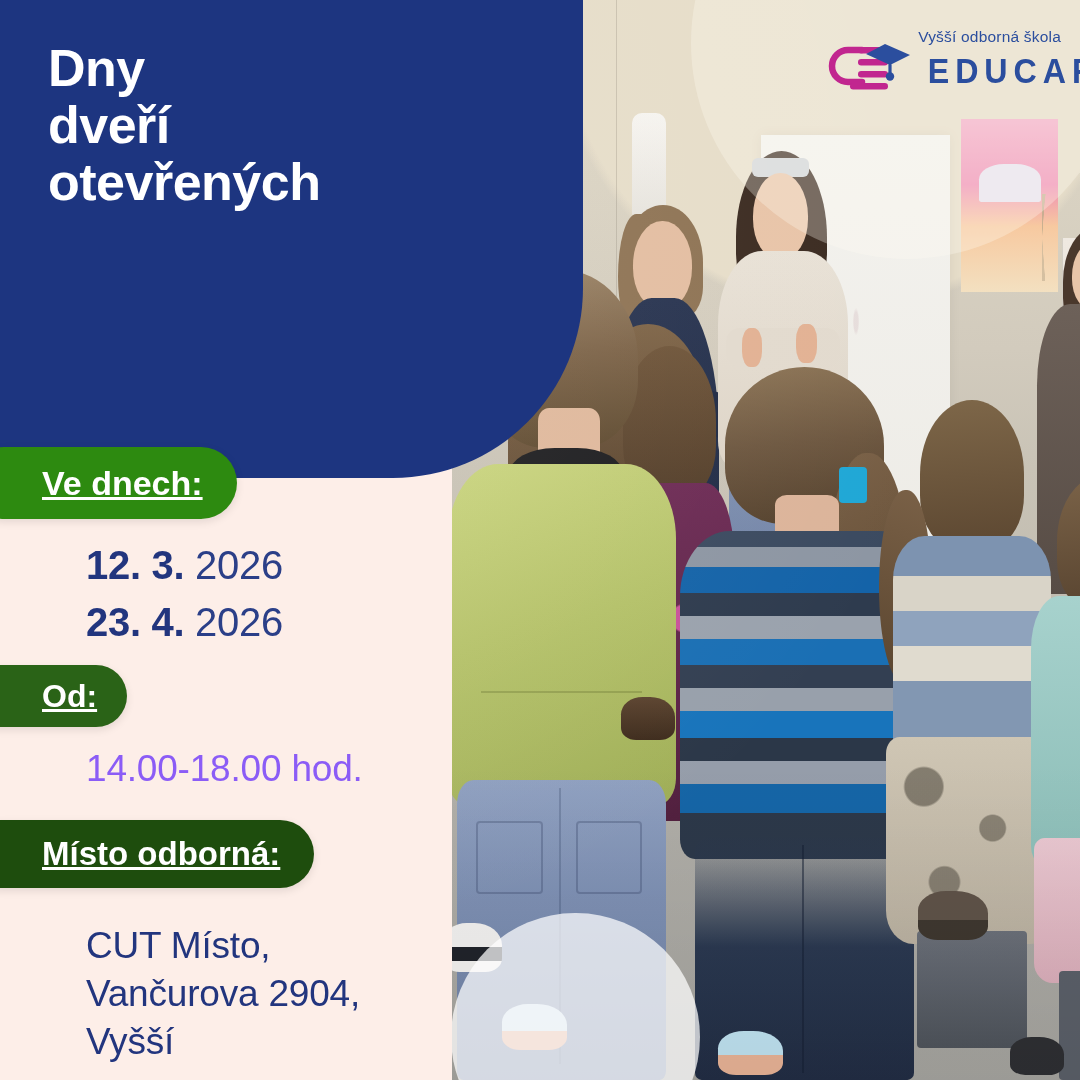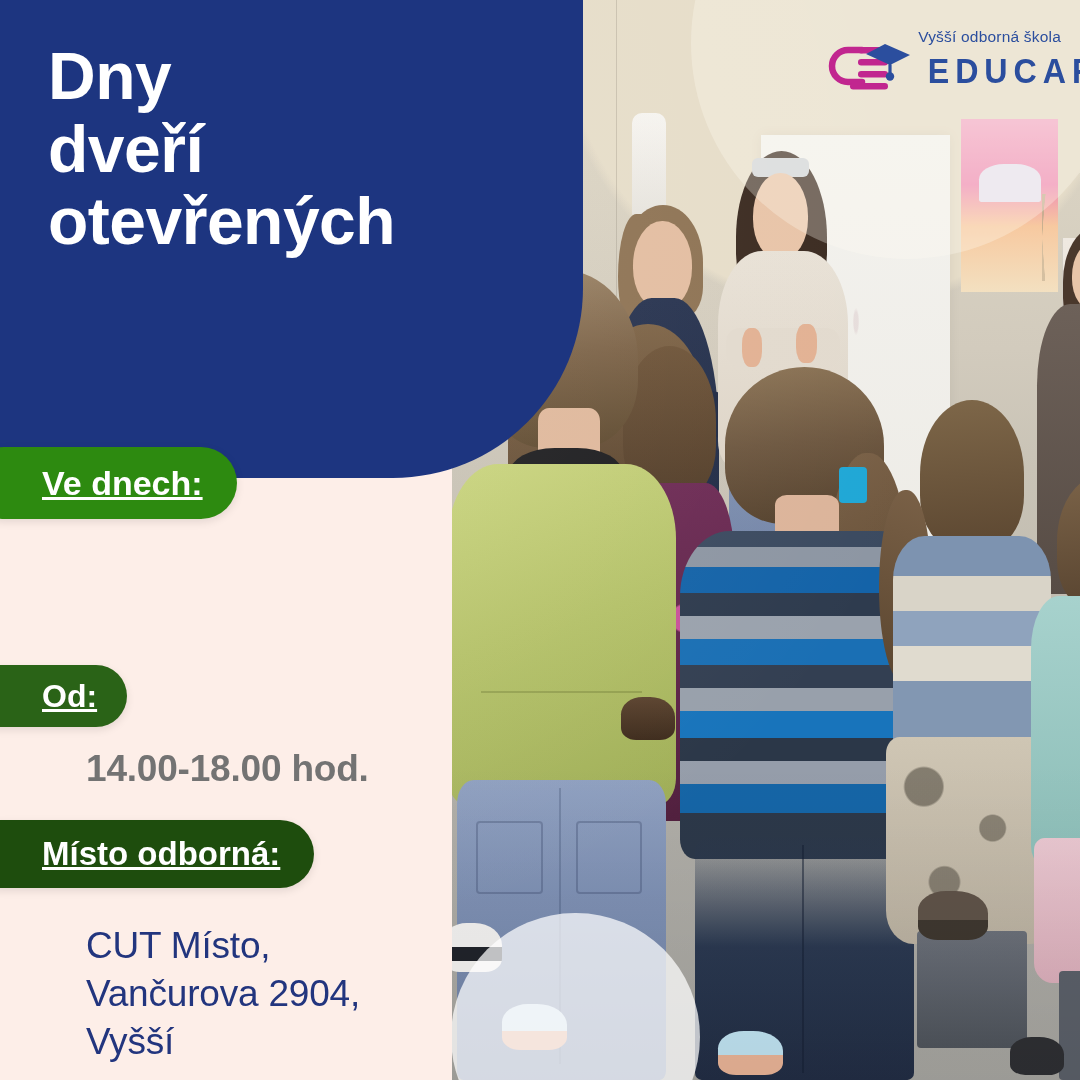--- a/index.html
+++ b/index.html
@@ -233,21 +233,21 @@
   
   .blue{
     position:absolute;left:0;top:0;width:583px;height:478px;
     background:#1d3580;
     border-bottom-right-radius:190px;
   }
 
   .title{
     position:absolute;left:48px;top:40px;width:480px;
     color:#ffffff;
-    font-size:66px;line-height:1.10;font-weight:700;
+    font-size:52px;line-height:1.10;font-weight:700;
     letter-spacing:-0.5px;
   }
   .subtitle{
     position:absolute;left:48px;top:292px;width:500px;
     color:#f2f4fa;
     font-size:38px;line-height:1.28;font-weight:400;
     letter-spacing:-0.2px;
   }
 
   
@@ -283,21 +283,21 @@
   .dates{
     position:absolute;left:86px;top:537px;
     color:#22357e;font-size:40px;line-height:1.42;
     letter-spacing:-0.3px;
   }
   .dates b{font-weight:700;}
   .dates i{font-style:normal;font-weight:400;color:#2b3f88;}
 
   .time{
     position:absolute;left:86px;top:748px;
-    color:#737373;font-size:37px;font-weight:700;letter-spacing:-0.2px;
+    color:#8b5cf6;font-size:37px;font-weight:400;letter-spacing:-0.2px;
   }
   .place{
     position:absolute;left:86px;top:922px;
     color:#22357e;font-size:37px;line-height:1.30;font-weight:400;
     letter-spacing:-0.2px;
   }
 </style>
 </head>
 <body>
 
@@ -443,20 +443,30 @@
   <div class="pill pill-days">
     <span>Ve dnech:</span>
   </div>
   <div class="pill pill-from">
     <span>Od:</span>
   </div>
   <div class="pill pill-place">
     <span>Místo odborná:</span>
   </div>
 
+  <div class="dates">
+    <div>
+      <b>12. 3.</b>
+      <i>2026</i>
+    </div>
+    <div>
+      <b>23. 4.</b>
+      <i>2026</i>
+    </div>
+  </div>
 
   <div class="time">14.00-18.00 hod.</div>
 
   <div class="place">
     <div>CUT Místo,</div>
     <div>Vančurova 2904,</div>
     <div>Vyšší</div>
   </div>
 
 </div>

